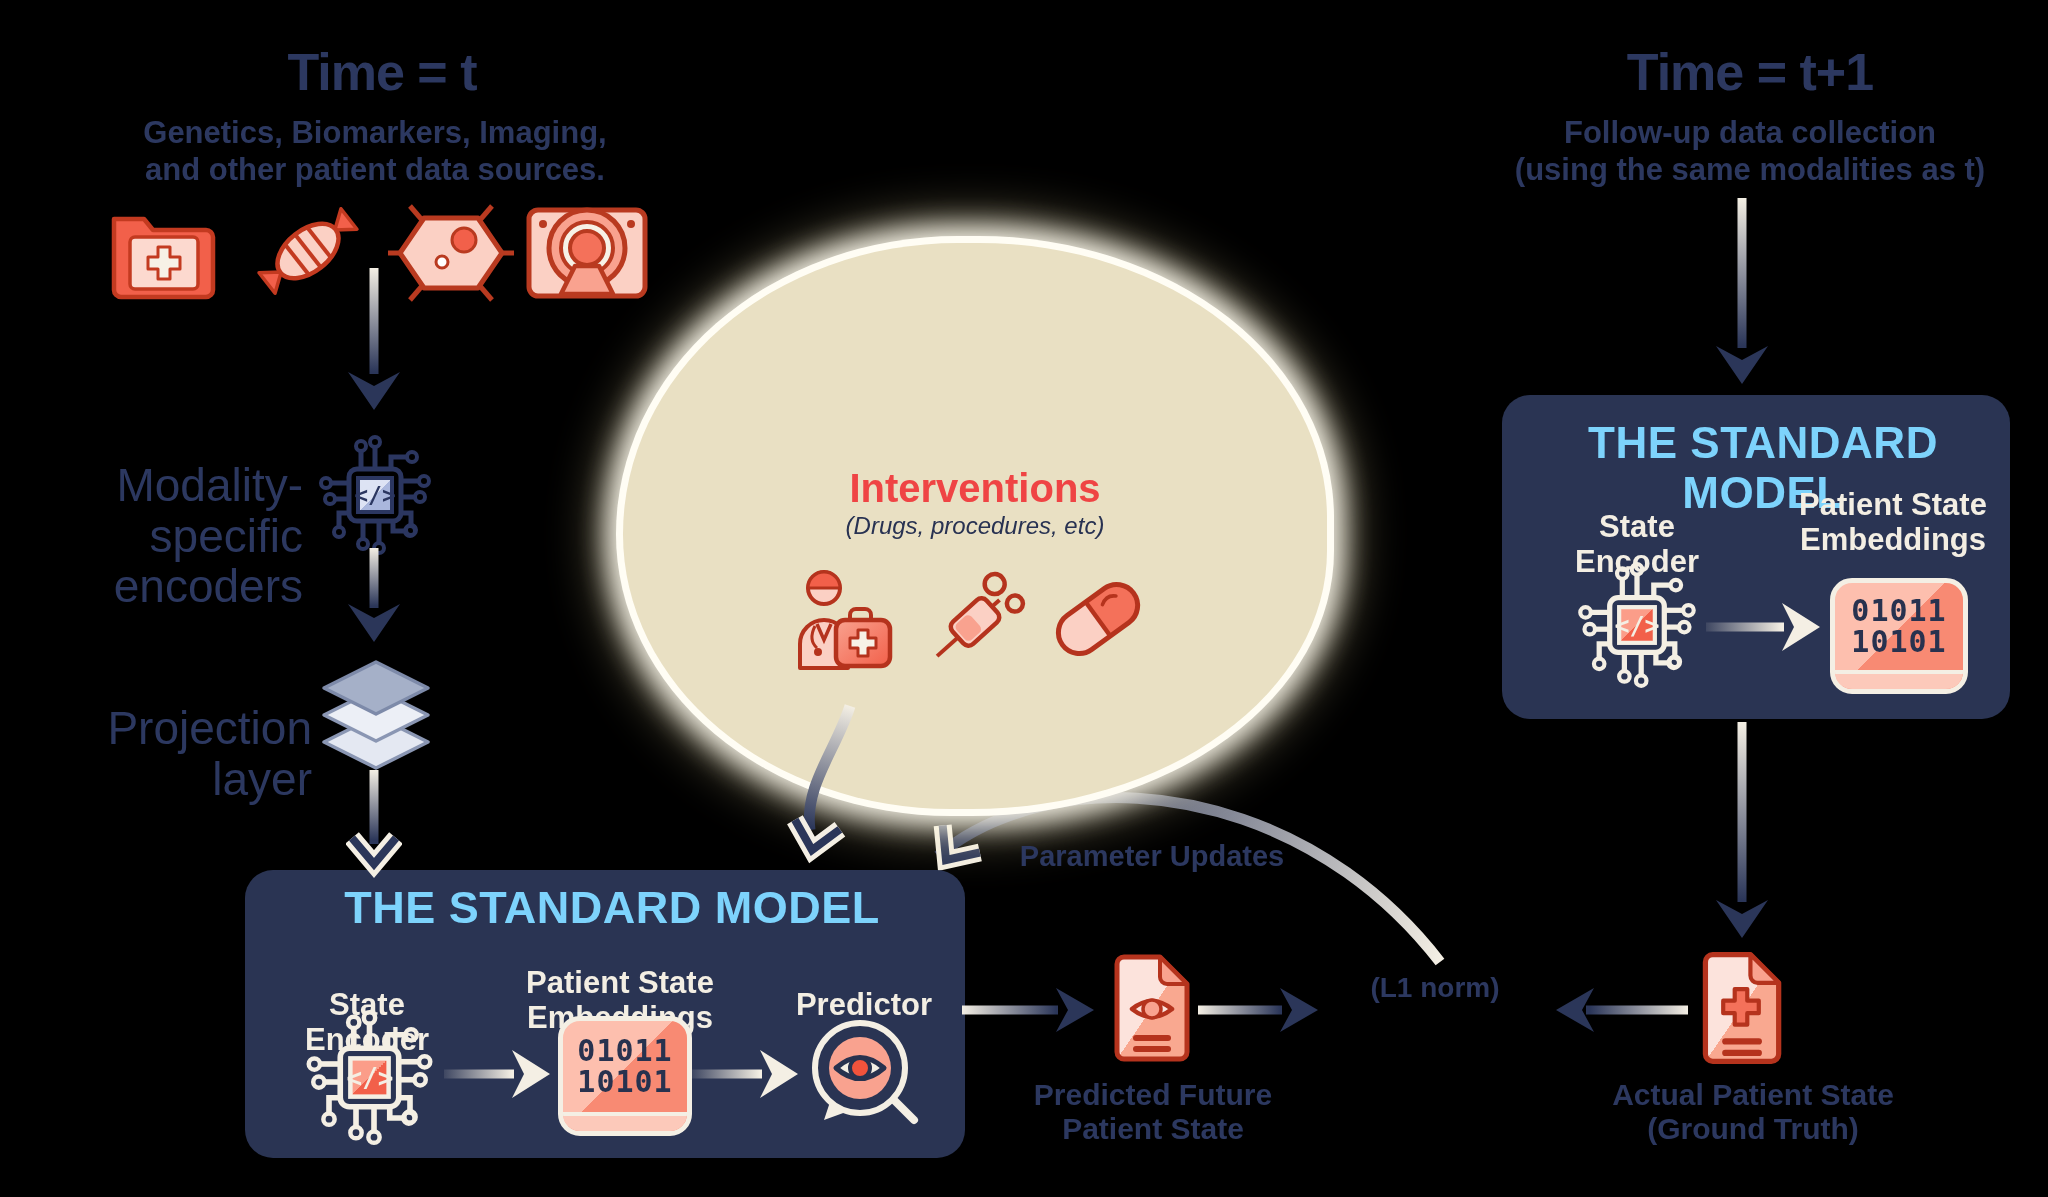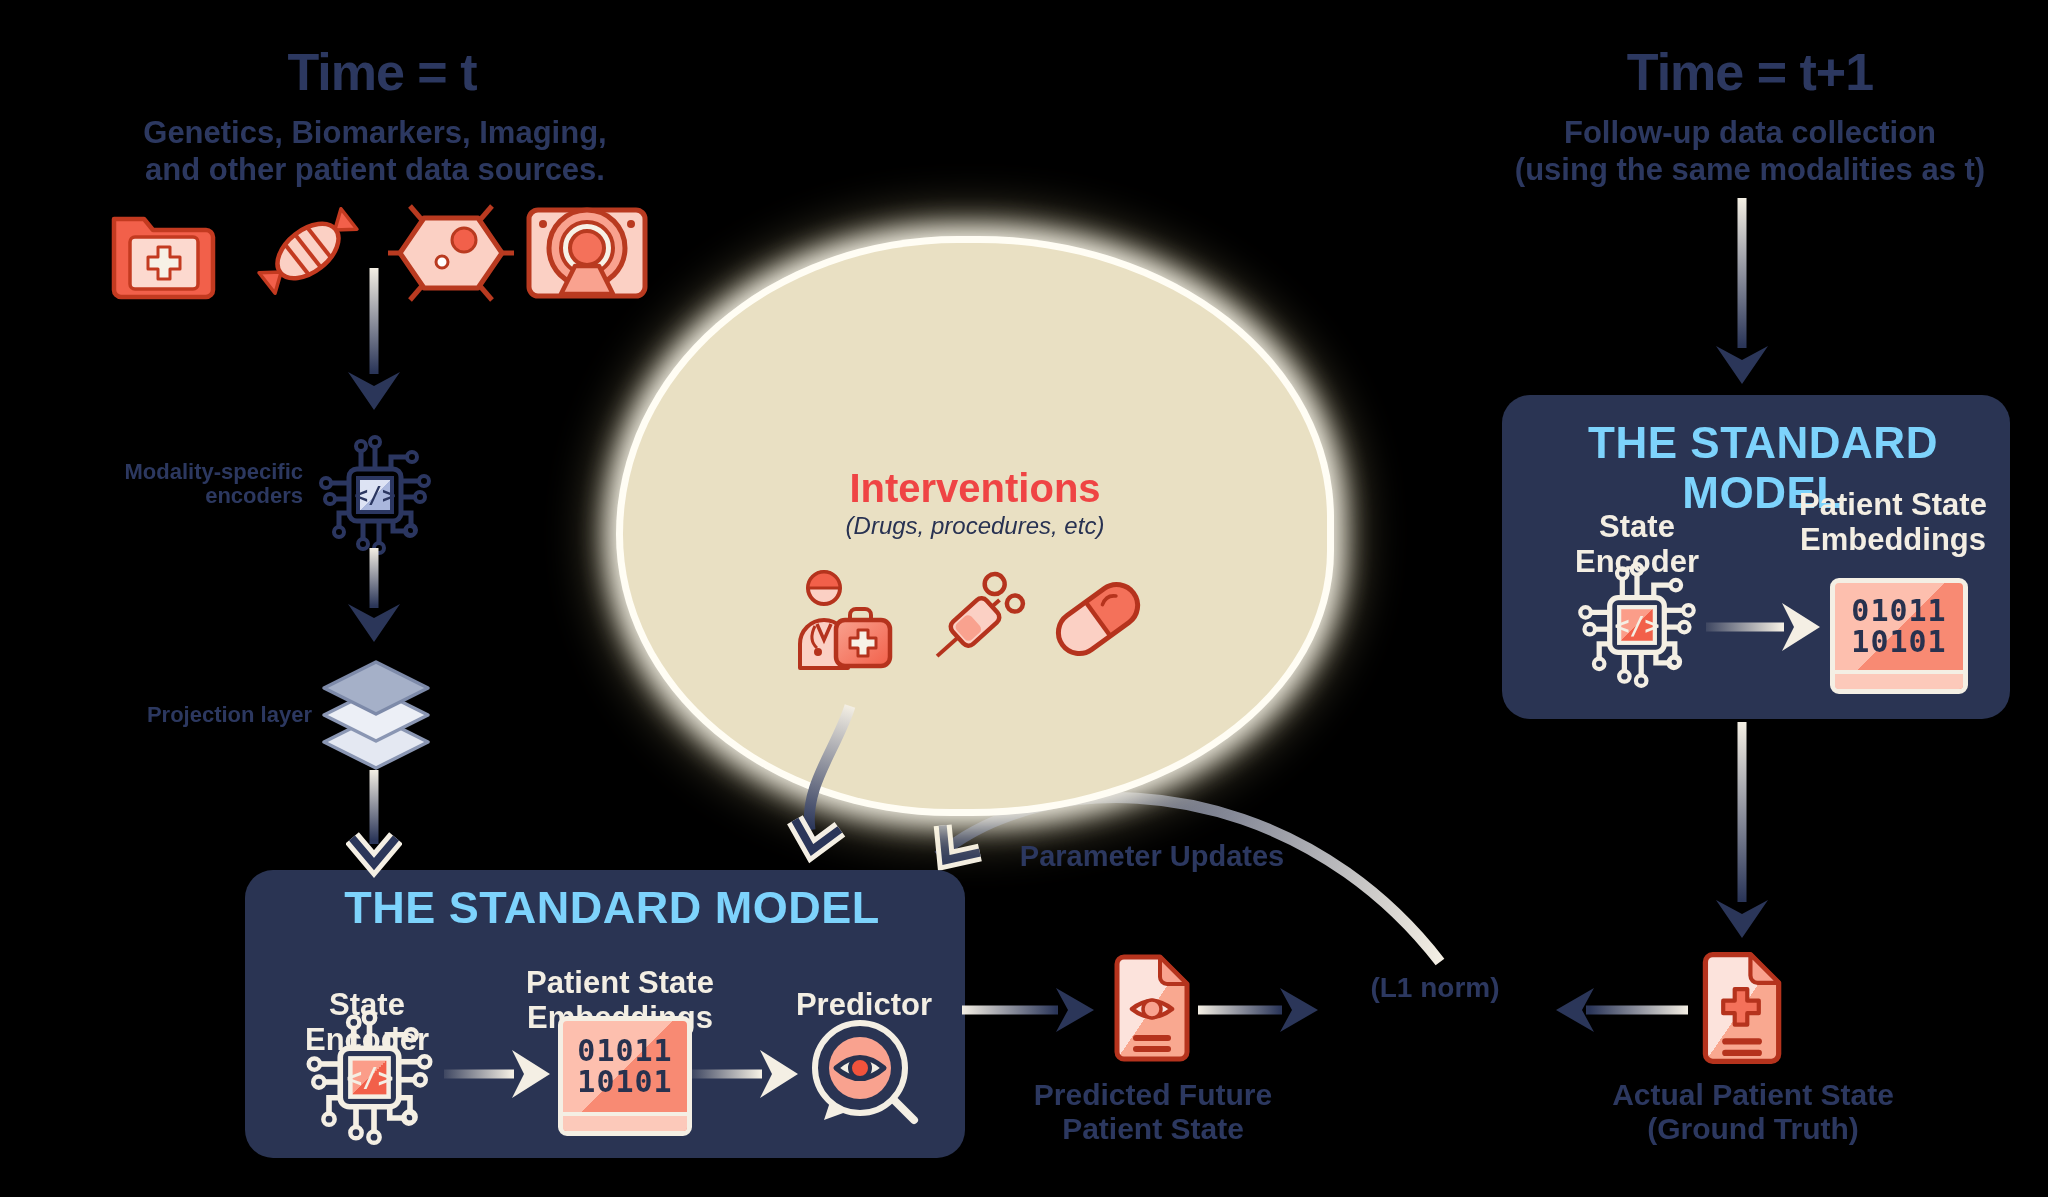--- a/index.html
+++ b/index.html
@@ -4,31 +4,31 @@
 <style>
   html,body{margin:0;padding:0;background:#000;}
   #stage{position:relative;width:2048px;height:1197px;background:#000;overflow:hidden;
          font-family:"Liberation Sans",sans-serif;}
   .abs{position:absolute;}
   .ctr{text-align:center;}
   .rgt{text-align:right;}
   .navy{color:#2c3860;}
   .h1{font-size:52px;font-weight:800;letter-spacing:-1px;}
   .sub{font-size:31px;font-weight:700;line-height:1.18;}
-  .lbl{font-size:22px;font-weight:700;line-height:1.1;}
+  .lbl{font-size:46px;font-weight:400;line-height:1.1;}
   .box{position:absolute;background:#2a3453;border-radius:28px;}
   .box-title{font-size:45px;font-weight:700;color:#7dd3fc;letter-spacing:0.5px;padding-left:7px;}
   .box-lbl{font-size:31px;font-weight:700;color:#f3eee3;line-height:1.12;}
   .blob{position:absolute;left:623px;top:243px;width:704px;height:566px;
         background:#e9e0c3;
         border-radius:49% 51% 52% 48% / 53% 50% 47% 50%;
         box-shadow:0 0 0 7px #fffdf4, 0 0 26px 18px rgba(255,252,240,.92), 0 0 44px 34px rgba(242,222,160,.28);}
   .blob-title{font-size:40px;font-weight:700;color:#ef4444;}
   .blob-sub{font-size:24px;font-weight:500;color:#283252;font-style:italic;}
-  .binary{position:absolute;border:5px solid #f4efe4;border-radius:9px;
+  .binary{position:absolute;border:5px solid #f4efe4;border-radius:22px;
           background:linear-gradient(135deg,#fdbfae 0%,#fdbfae 47%,#f88a73 47%,#f88a73 100%);
           display:flex;flex-direction:column;overflow:hidden;}
   .binary .digits{flex:1;display:flex;flex-direction:column;align-items:center;justify-content:center;
           font-family:"DejaVu Sans Mono",monospace;font-weight:700;font-size:30px;color:#28324f;
           line-height:1.02;letter-spacing:1px;}
   .binary .strip{height:15px;background:#fcc9ba;border-top:4px solid #f4efe4;}
   .chip-glyph{position:absolute;font-family:"DejaVu Sans Mono",monospace;font-weight:700;
           text-align:center;}
   .feedback-lbl{font-size:29px;font-weight:700;color:#2c3860;}
   .cmp1{font-size:41px;font-weight:800;color:#2c3860;line-height:1.12;}

